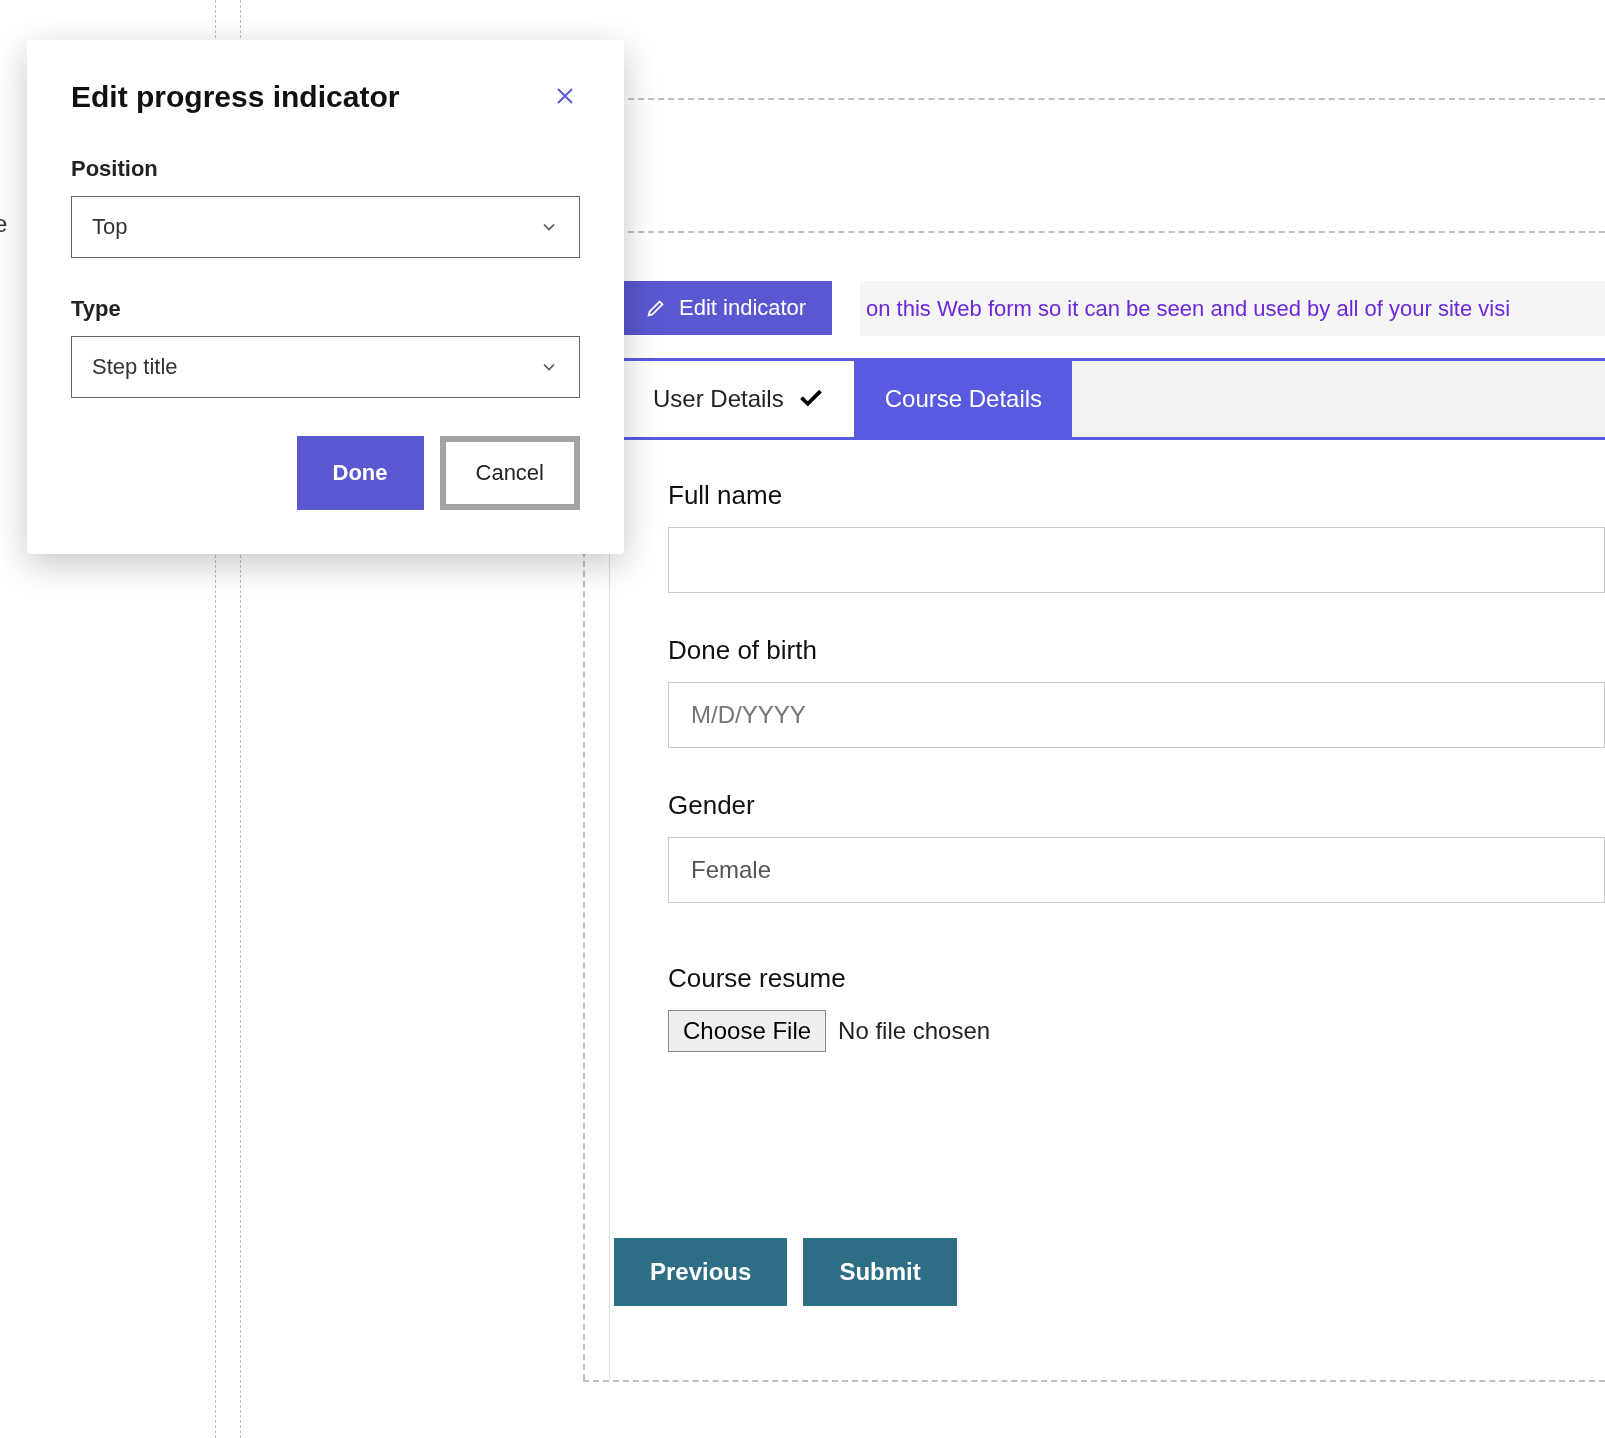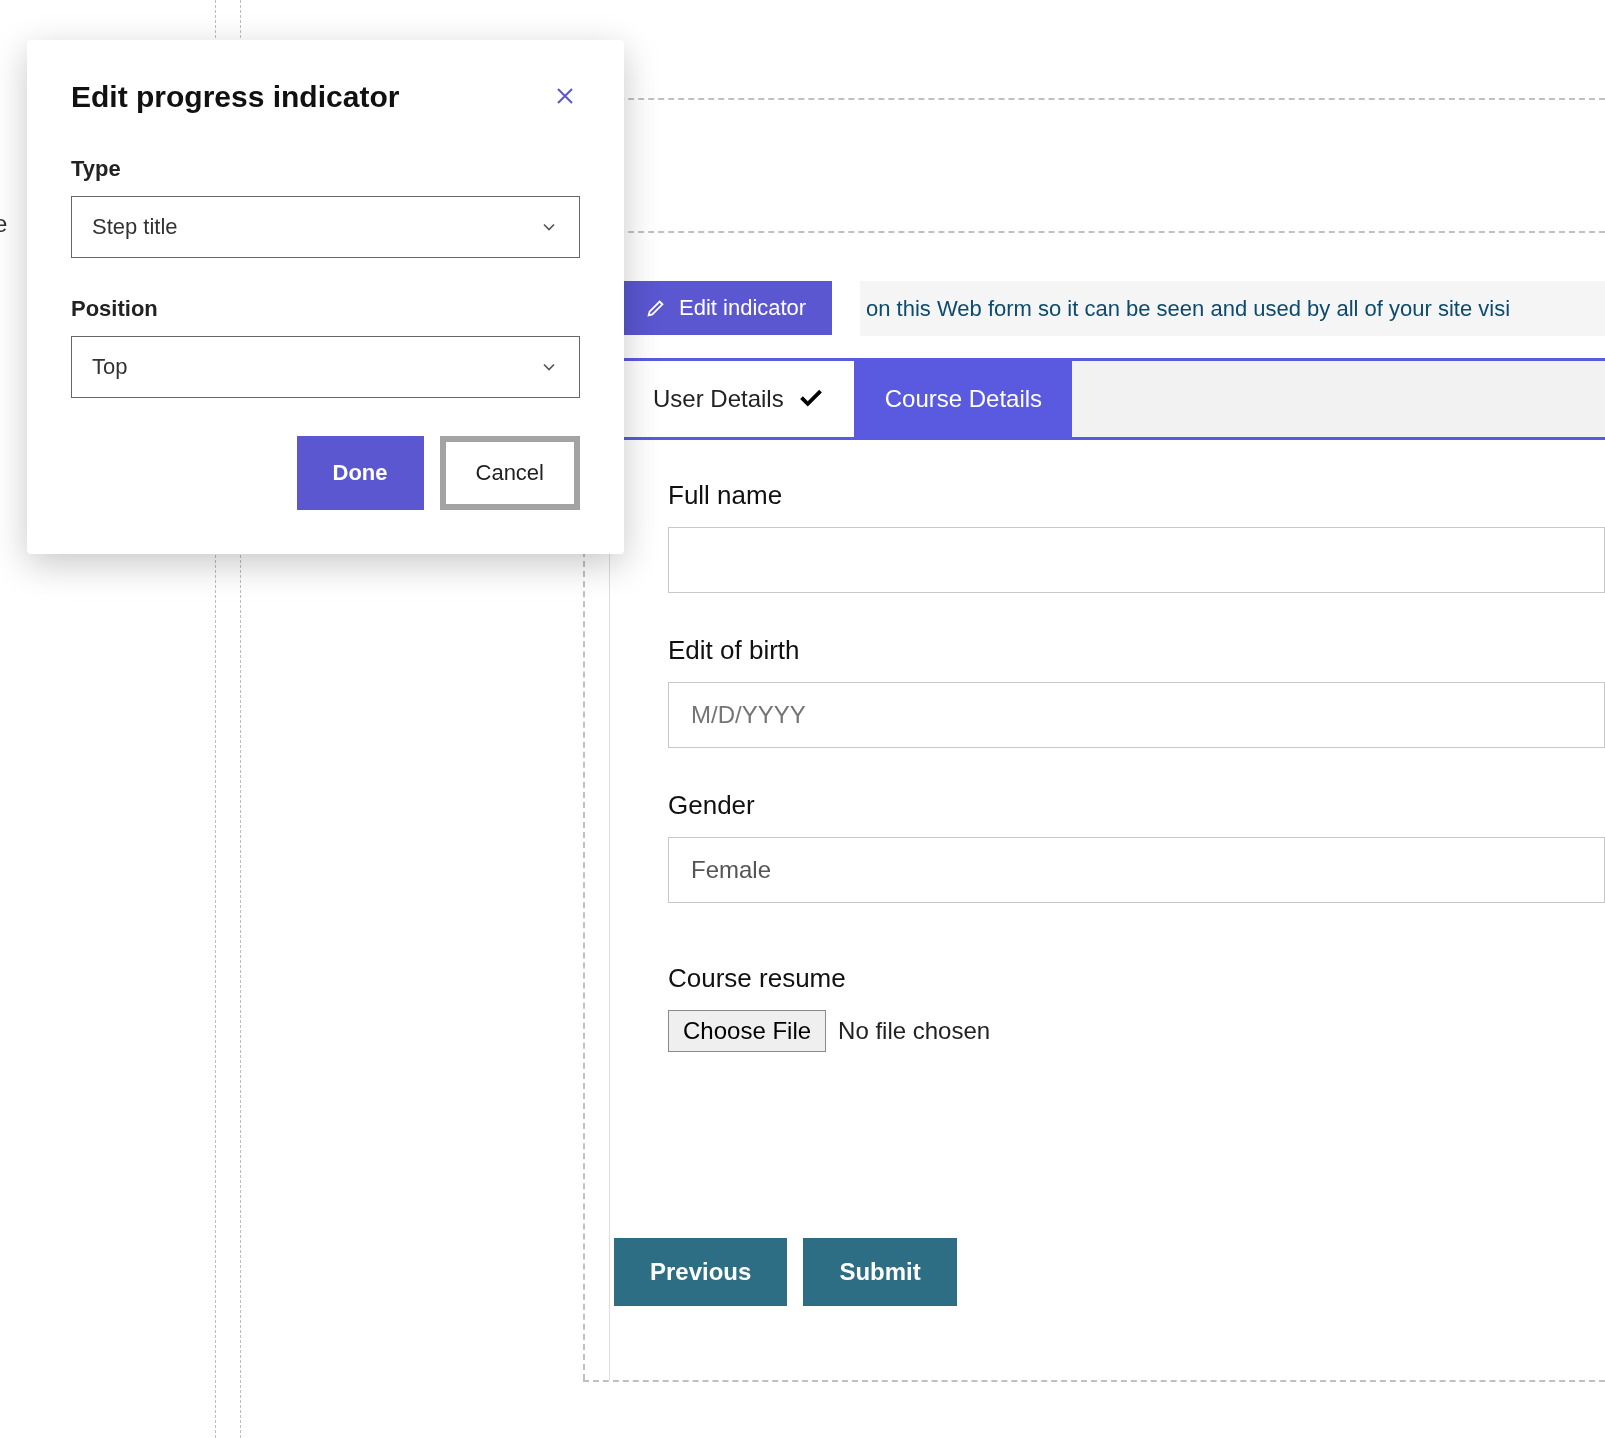--- a/index.html
+++ b/index.html
@@ -40,21 +40,21 @@
     .pencil-icon { width:22px; height:22px; }
 
     
     .info-bar {
       position: absolute;
       left: 860px;
       top: 281px;
       right: 0;
       height: 55px;
       background: #f5f5f5;
-      color: #0c4a6e;
+      color: #6d28d9;
       font-size: 22px;
       display: flex;
       align-items: center;
       padding-left: 6px;
       white-space: nowrap;
       overflow: hidden;
     }
 
     
     .tab-strip {
@@ -235,21 +235,21 @@
   </div>
 </div>
 
 <div class="form-body">
   <div class="form-group">
     <label class="form-label">Full name</label>
     <input class="text-input" type="text" value="" style="">
   </div>
 
   <div class="form-group">
-    <label class="form-label">Edit of birth</label>
+    <label class="form-label">Done of birth</label>
     <input class="text-input" type="text" placeholder="M/D/YYYY" style="">
   </div>
 
   <div class="form-group">
     <label class="form-label">Gender</label>
     <div class="select-input" style="display:flex;align-items:center;">
       <span>Female</span>
     </div>
   </div>
 
@@ -271,36 +271,36 @@
   <div class="popover-header">
     <h2 class="popover-title">Edit progress indicator</h2>
     <button class="close-btn">
       <svg class="close-icon" viewBox="0 0 24 24" fill="none" stroke="#5A57D1" stroke-width="2">
         <path d="M5 5l14 14M19 5L5 19"></path>
       </svg>
     </button>
   </div>
 
   <div class="popover-field">
+    <label class="popover-label">Position</label>
+    <div class="popover-select">
+      <span>Top</span>
+      <svg class="chevron-down-icon" viewBox="0 0 24 24" fill="none" stroke="#555" stroke-width="2">
+          <path d="M6 9l6 6 6-6"></path>
+        </svg>
+    </div>
+  </div>
+
+  <div class="popover-field">
     <label class="popover-label">Type</label>
     <div class="popover-select">
       <span>Step title</span>
       <svg class="chevron-down-icon" viewBox="0 0 24 24" fill="none" stroke="#555" stroke-width="2">
           <path d="M6 9l6 6 6-6"></path>
         </svg>
     </div>
   </div>
 
-  <div class="popover-field">
-    <label class="popover-label">Position</label>
-    <div class="popover-select">
-      <span>Top</span>
-      <svg class="chevron-down-icon" viewBox="0 0 24 24" fill="none" stroke="#555" stroke-width="2">
-          <path d="M6 9l6 6 6-6"></path>
-        </svg>
-    </div>
-  </div>
-
   <div class="popover-actions">
     <button class="done-btn">Done</button>
     <button class="cancel-btn">Cancel</button>
   </div>
 </div>
 
 </body></html>

